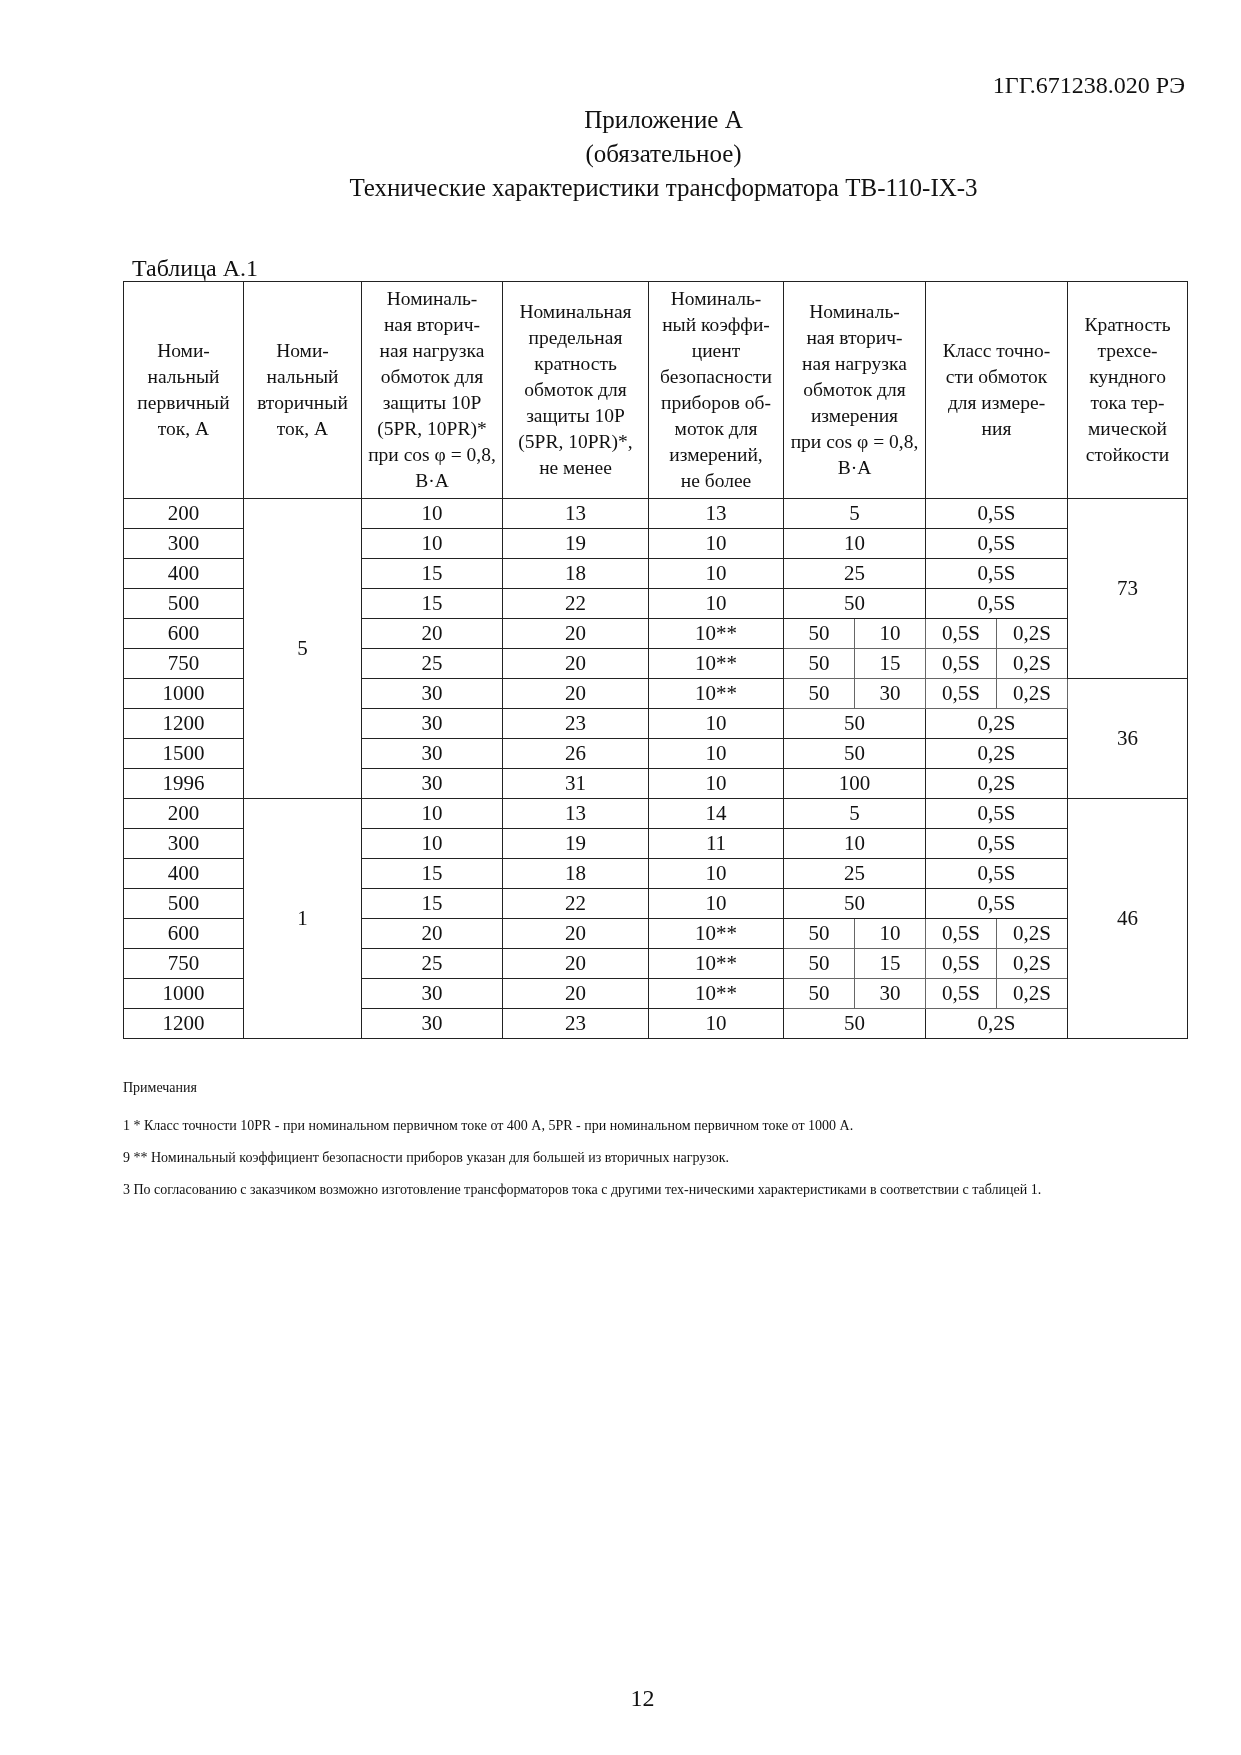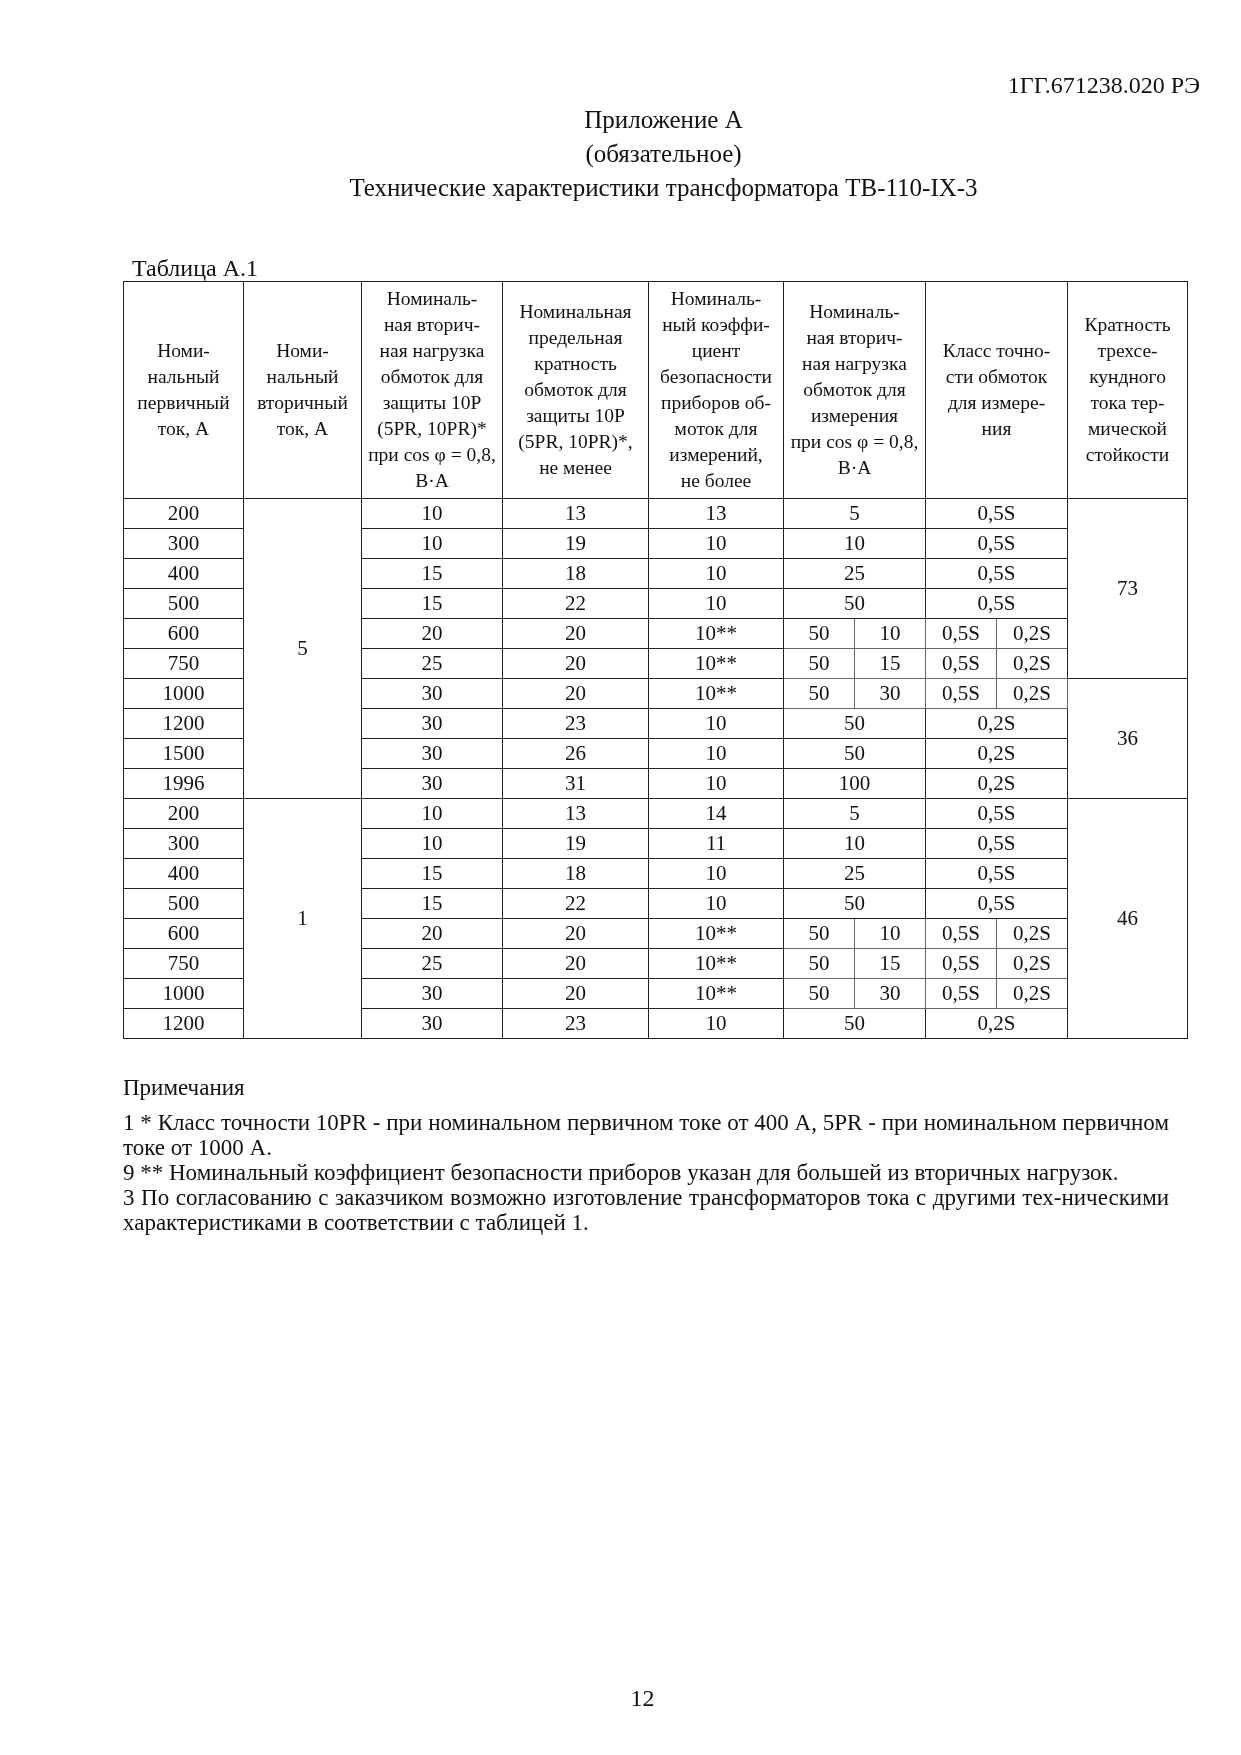--- a/index.html
+++ b/index.html
@@ -1,37 +1,37 @@
 <!DOCTYPE html>
 <html><head>
 <meta charset="utf-8">
 <style>
   html, body { margin: 0; padding: 0; background: #ffffff; }
   body {
     width: 1241px; height: 1755px; position: relative; overflow: hidden;
     font-family: "Liberation Serif", "DejaVu Serif", serif; color: #111;
   }
-  .doc-code { position: absolute; top: 72px; right: 41px; font-size: 24px; }
+  .doc-code { position: absolute; top: 72px; right: 56px; font-size: 24px; }
   .heading { position: absolute; left: 0; width: 1241px; text-align: center; font-size: 25px; line-height: 32px; }
   .h1 { top: 104px; left: 43px; }
   .h2 { top: 138px; left: 43px; }
   .h3 { top: 172px; left: 43px; }
   .table-caption { position: absolute; top: 243px; left: 132px; font-size: 24px; margin-top: 12px; }
   table.spec {
     position: absolute; top: 281px; left: 123px; width: 1064px;
     border-collapse: collapse; table-layout: fixed; font-size: 21px;
   }
   table.spec th, table.spec td {
     border: 1.5px solid #222; text-align: center; vertical-align: middle; padding: 0;
   }
   table.spec th { font-weight: normal; font-size: 19.5px; line-height: 26px; height: 216px; }
   table.spec td { height: 29px; line-height: 29px; }
   table.spec td.thin { border-color: #666; }
-  .notes { position: absolute; left: 123px; width: 1046px; font-size: 23px; }
-  .notes p { margin: 0; text-align: justify; line-height: 25px; }
+  .notes { position: absolute; left: 123px; width: 1046px; font-size: 14px; }
+  .notes p { margin: 0; text-align: justify; line-height: 32px; }
   .notes .title { line-height: 44px; }
   .page-num { position: absolute; top: 1685px; left: 0; width: 1241px; text-align: center; font-size: 24px; margin-left: 22px; }
 </style>
 </head>
 <body>
 
 <div class="doc-code">1ГГ.671238.020 РЭ</div>
 <div class="heading h1">Приложение А</div>
 <div class="heading h2">(обязательное)</div>
 <div class="heading h3">Технические характеристики трансформатора ТВ-110-IX-3</div>

